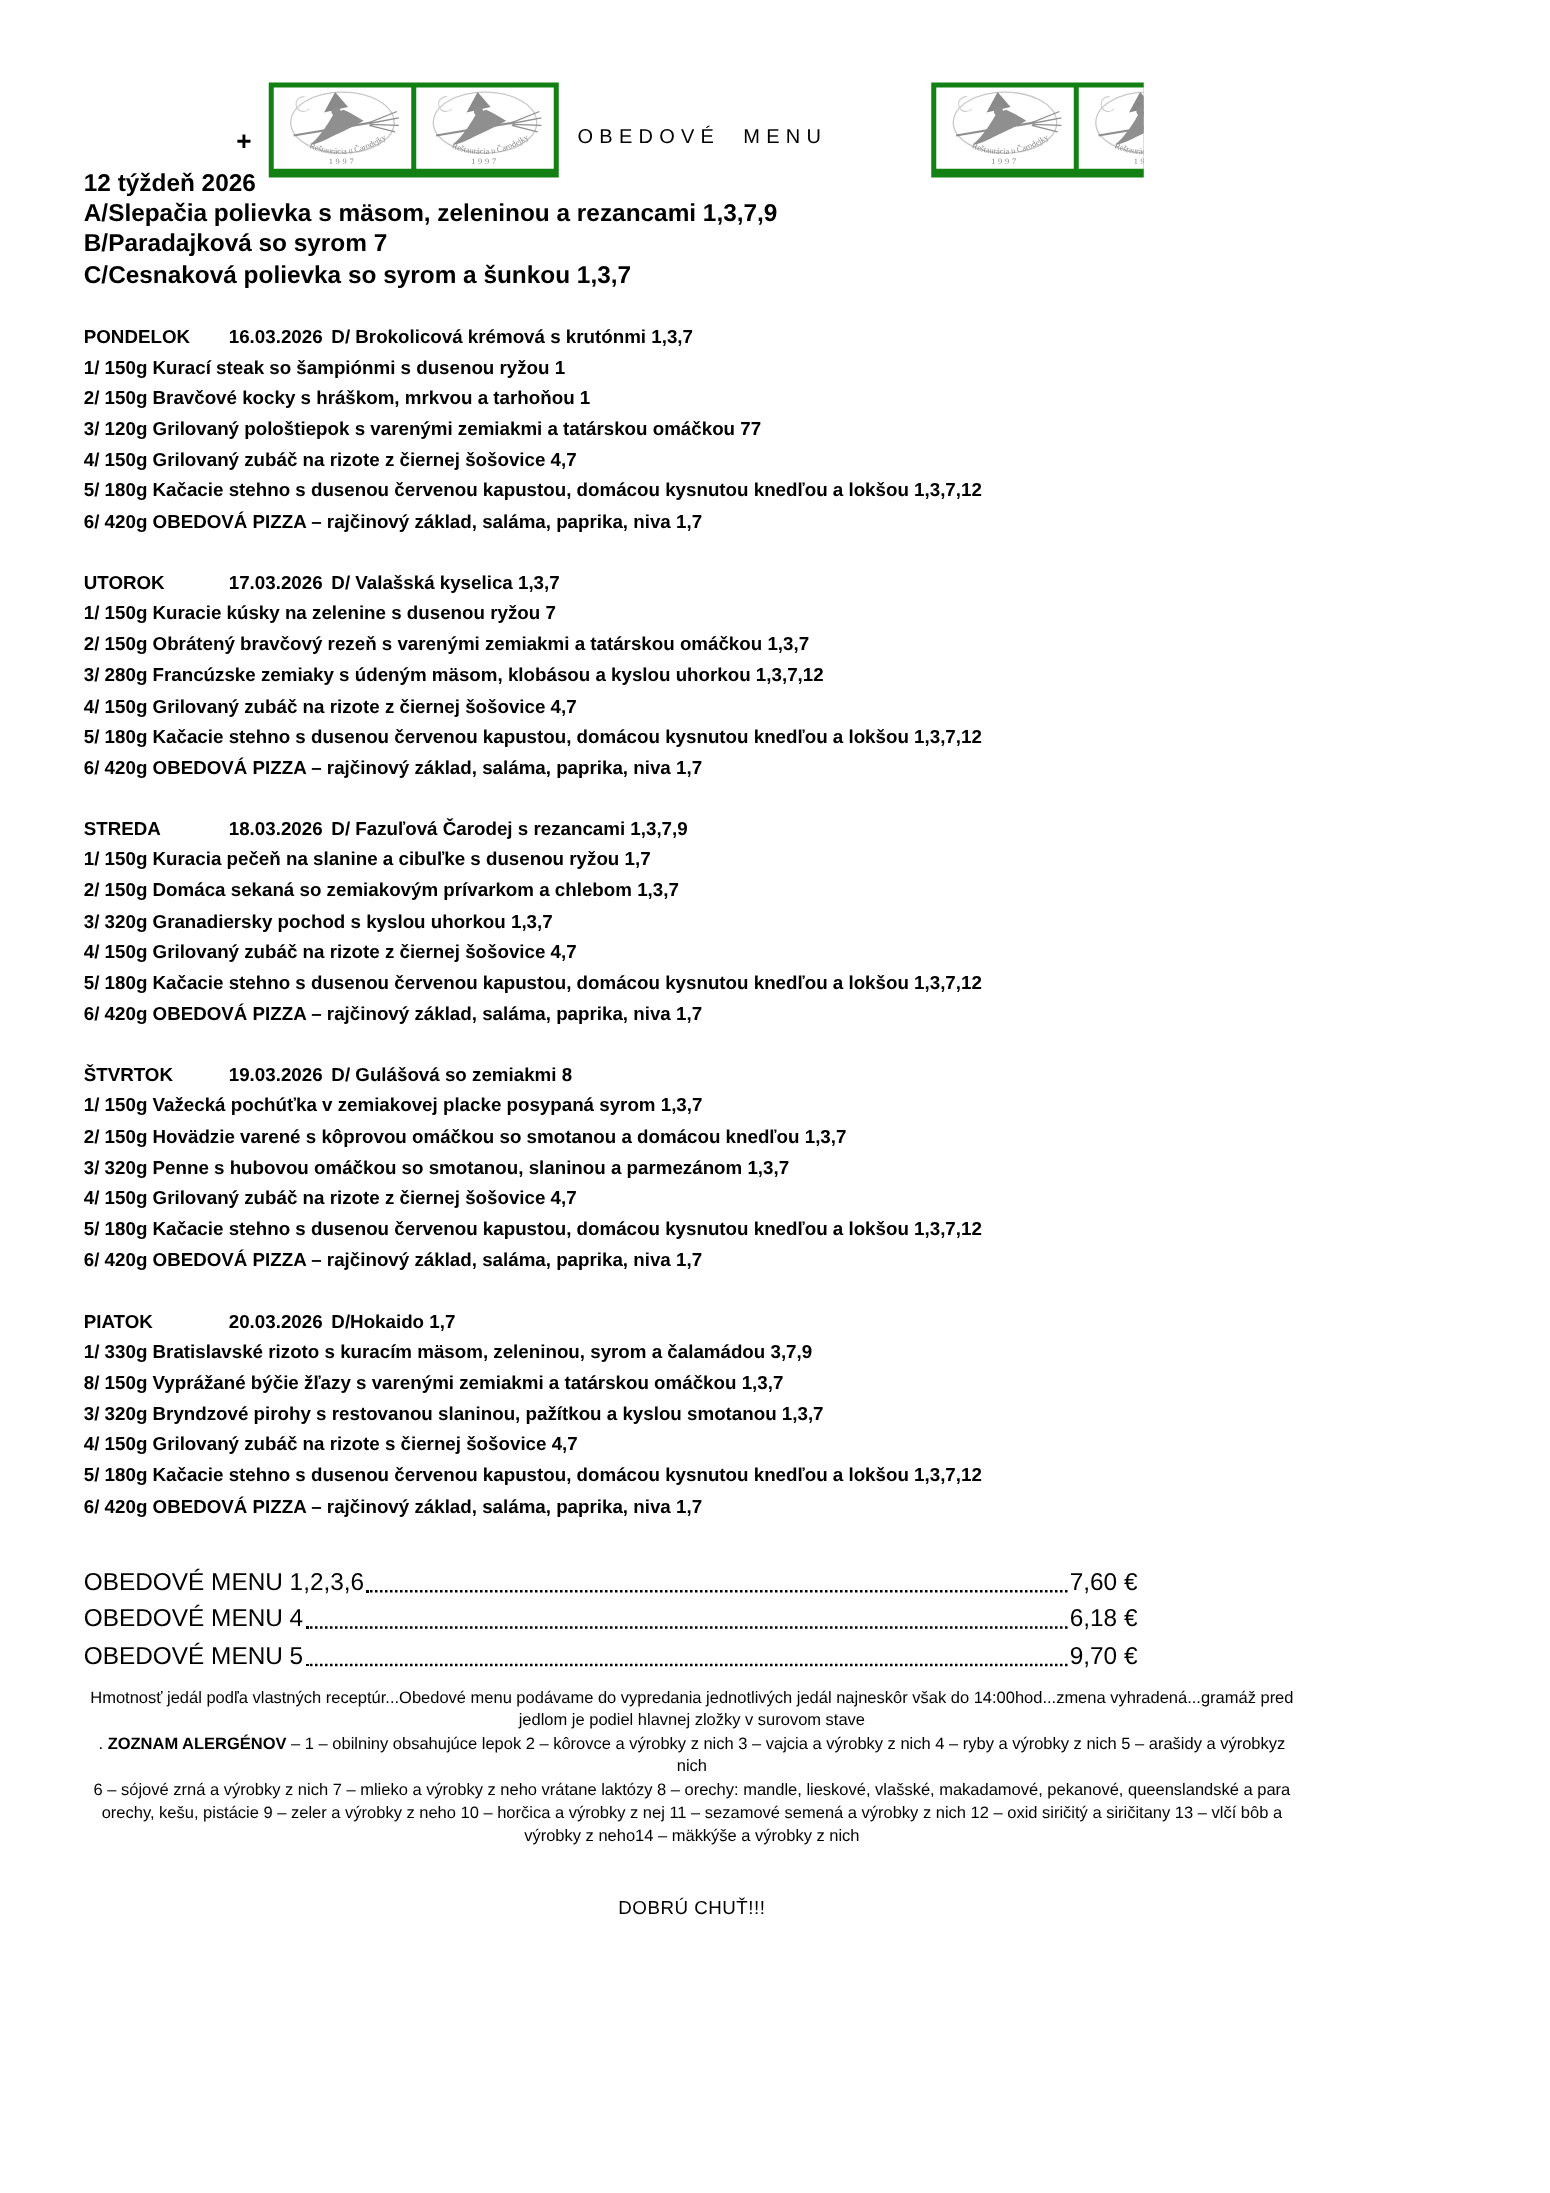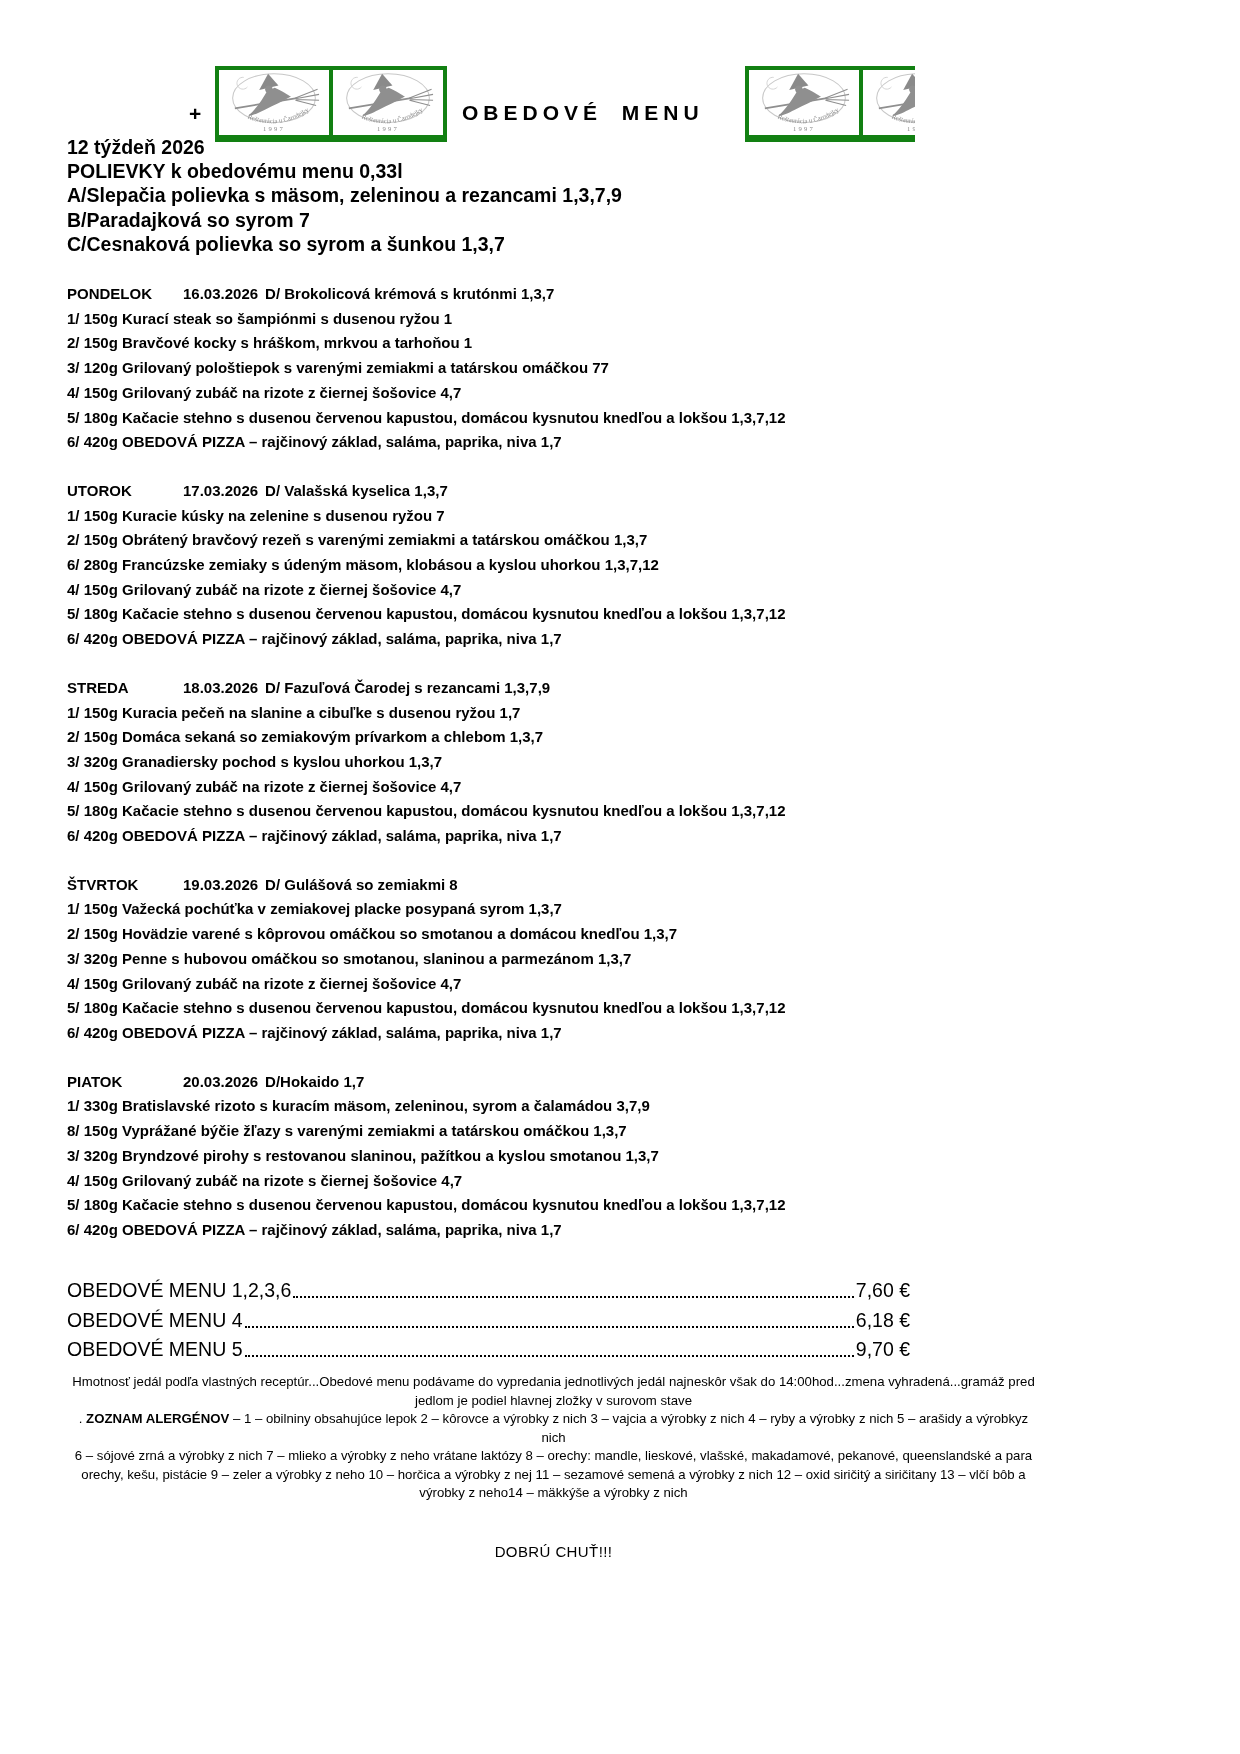--- a/index.html
+++ b/index.html
@@ -8,21 +8,21 @@
     font-family:"Liberation Sans", sans-serif; color:#000; overflow:hidden;
     -webkit-font-smoothing:antialiased;
   }
   .content { margin-left:67px; width:973px; }
 
   
   .header { position:relative; height:135px; }
   .plus { position:absolute; left:189px; top:102px; font-size:21px; font-weight:bold; }
   .page-title {
     position:absolute; left:462px; top:101px; margin:0;
-    font-size:21px; font-weight:bold; letter-spacing:5px; word-spacing:9px; white-space:nowrap;
+    font-size:16px; font-weight:normal; letter-spacing:5px; word-spacing:9px; white-space:nowrap;
   }
   .logo-strip {
     position:absolute; top:66px; height:76px; box-sizing:border-box;
     background:#128012; border:none; display:flex; gap:4px; padding:4px 4px 7px 4px; overflow:hidden;
   }
   .logo-strip.left  { left:215px; width:232px; }
   .logo-strip.right { left:745px; width:170px; }
   .logo-tile { background:#ffffff; flex:0 0 110px; height:100%; }
   .witch-svg { width:110px; height:65px; display:block; }
   .witch-svg .outline { fill:none; stroke:#c8c8c8; stroke-width:1.4; }
@@ -128,21 +128,20 @@
           <text class="logo-year" x="65" y="83">1997</text>
         </svg>
       </div>
     </div>
   </div>
 
   <div class="content">
 
     <div class="center-block">
       <p>12 týždeň 2026</p>
-      <p>POLIEVKY k obedovému menu 0,33l</p>
       <p>A/Slepačia polievka s mäsom, zeleninou a rezancami 1,3,7,9</p>
       <p>B/Paradajková so syrom 7</p>
       <p>C/Cesnaková polievka so syrom a šunkou 1,3,7</p>
     </div>
 
     <div class="days">
 
       <section class="day">
         <p class="day-header"><span class="day-name">PONDELOK</span><span class="day-date">16.03.2026</span><span class="day-soup">D/ Brokolicová krémová s krutónmi 1,3,7</span></p>
         <p class="item">1/ 150g Kurací steak so šampiónmi s dusenou ryžou 1</p>
@@ -150,21 +149,21 @@
         <p class="item">3/ 120g Grilovaný pološtiepok s varenými zemiakmi a tatárskou omáčkou 77</p>
         <p class="item">4/ 150g Grilovaný zubáč na rizote z čiernej šošovice 4,7</p>
         <p class="item">5/ 180g Kačacie stehno s dusenou červenou kapustou, domácou kysnutou knedľou a lokšou 1,3,7,12</p>
         <p class="item">6/ 420g OBEDOVÁ PIZZA – rajčinový základ, saláma, paprika, niva 1,7</p>
       </section>
 
       <section class="day">
         <p class="day-header"><span class="day-name">UTOROK</span><span class="day-date">17.03.2026</span><span class="day-soup">D/ Valašská kyselica 1,3,7</span></p>
         <p class="item">1/ 150g Kuracie kúsky na zelenine s dusenou ryžou 7</p>
         <p class="item">2/ 150g Obrátený bravčový rezeň s varenými zemiakmi a tatárskou omáčkou 1,3,7</p>
-        <p class="item">6/ 280g Francúzske zemiaky s údeným mäsom, klobásou a kyslou uhorkou 1,3,7,12</p>
+        <p class="item">3/ 280g Francúzske zemiaky s údeným mäsom, klobásou a kyslou uhorkou 1,3,7,12</p>
         <p class="item">4/ 150g Grilovaný zubáč na rizote z čiernej šošovice 4,7</p>
         <p class="item">5/ 180g Kačacie stehno s dusenou červenou kapustou, domácou kysnutou knedľou a lokšou 1,3,7,12</p>
         <p class="item">6/ 420g OBEDOVÁ PIZZA – rajčinový základ, saláma, paprika, niva 1,7</p>
       </section>
 
       <section class="day">
         <p class="day-header"><span class="day-name">STREDA</span><span class="day-date">18.03.2026</span><span class="day-soup">D/ Fazuľová Čarodej s rezancami 1,3,7,9</span></p>
         <p class="item">1/ 150g Kuracia pečeň na slanine a cibuľke s dusenou ryžou 1,7</p>
         <p class="item">2/ 150g Domáca sekaná so zemiakovým prívarkom a chlebom 1,3,7</p>
         <p class="item">3/ 320g Granadiersky pochod s kyslou uhorkou 1,3,7</p>

